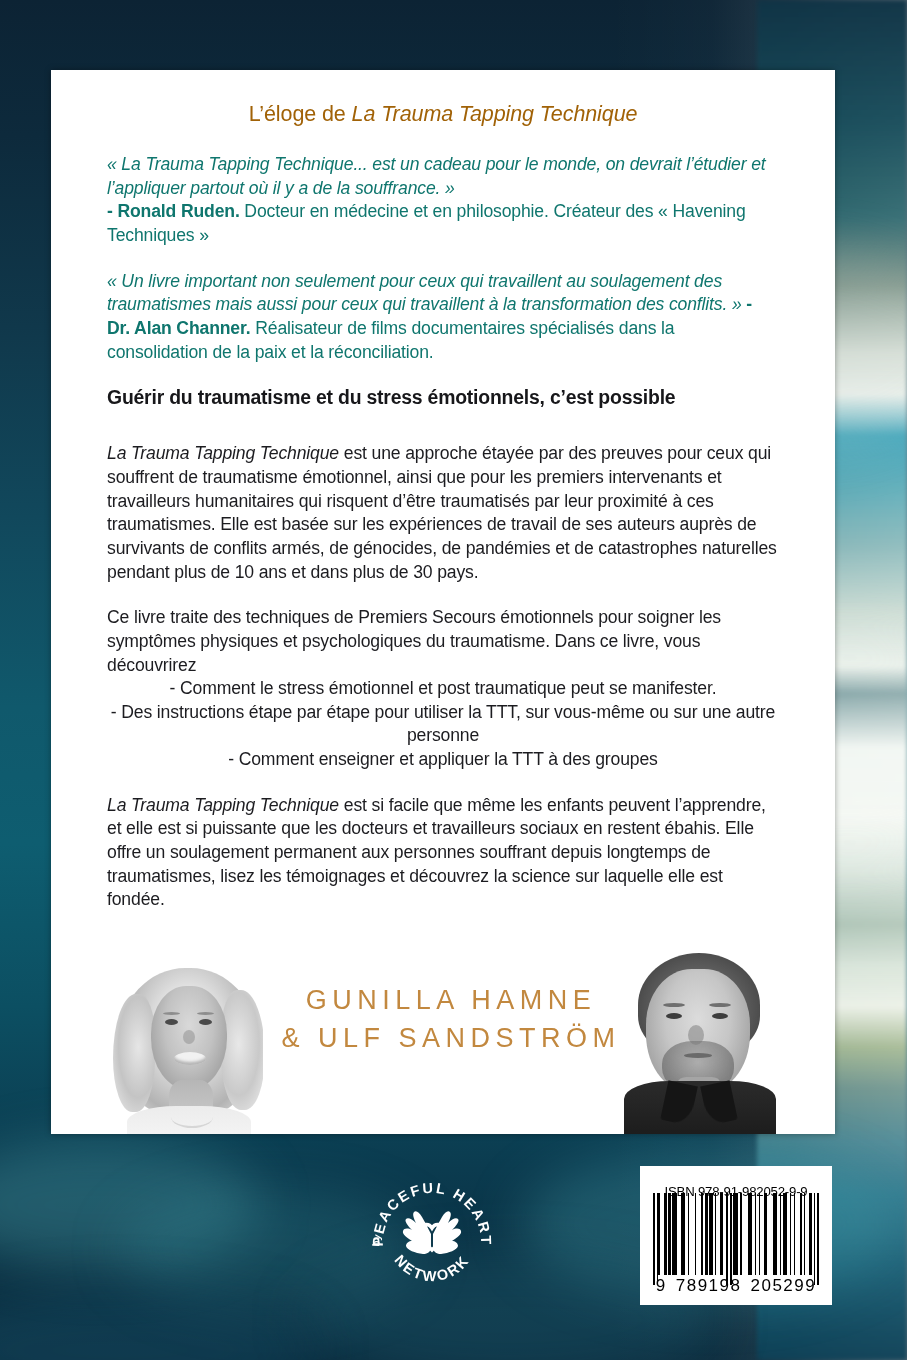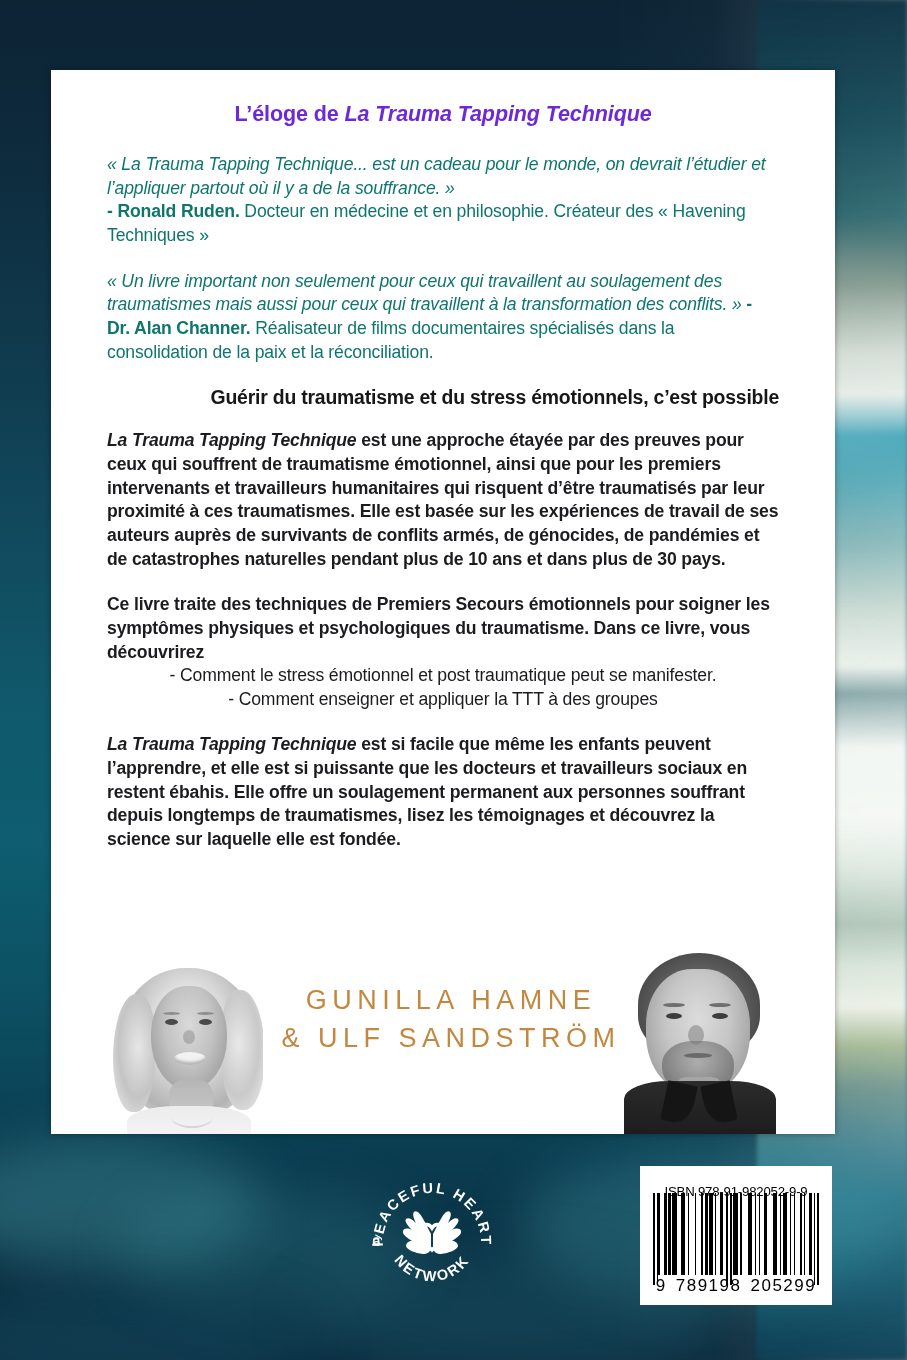--- a/index.html
+++ b/index.html
@@ -112,54 +112,53 @@
     position: absolute;
     left: 0; top: 0; right: 0;
     padding: 32px 56px 0 56px;
     box-sizing: border-box;
   }
 
   h1.praise-title {
     margin: 0 0 26px 0;
     text-align: center;
     font-size: 21.5px;
-    font-weight: bold;
-    color: #6d28d9;
+    font-weight: normal;
+    color: #a16207;
     letter-spacing: -0.1px;
   }
   h1.praise-title .ital {
     font-style: italic;
   }
 
   .quote {
     margin: 0 0 22px 0;
     font-size: 17.6px;
     line-height: 1.345;
     color: #0f766e;
     letter-spacing: -0.15px;
   }
   .quote .q-italic { font-style: italic; }
   .quote .q-bold { font-weight: bold; font-style: normal; }
 
   h2.section-title {
-    margin: 10px 0 20px 0;
-    text-align: right;
+    margin: 10px 0 33px 0;
+    text-align: left;
     font-size: 19.4px;
     font-weight: bold;
     color: #17171a;
     letter-spacing: -0.2px;
   }
 
   p.body {
     margin: 0 0 22px 0;
     font-size: 17.6px;
     line-height: 1.345;
     color: #1c1c20;
     letter-spacing: -0.15px;
-    font-weight: bold;
   }
   p.body .ital { font-style: italic; }
   .bullets {
     margin: 0;
     padding: 0;
     list-style: none;
     text-align: center;
   }
   .bullets li {
     font-size: 17.6px;
@@ -385,20 +384,21 @@
       <p class="quote"><span class="q-italic">« Un livre important non seulement pour ceux qui travaillent au soulagement des traumatismes mais aussi pour ceux qui travaillent à la transformation des conflits. » </span><span class="q-bold">- Dr. Alan Channer.</span><span> Réalisateur de films documentaires spécialisés dans la consolidation de la paix et la réconciliation.</span></p>
 
       <h2 class="section-title">Guérir du traumatisme et du stress émotionnels, c’est possible</h2>
 
       <p class="body"><span class="ital">La Trauma Tapping Technique</span><span> est une approche étayée par des preuves pour ceux qui souffrent de traumatisme émotionnel, ainsi que pour les premiers intervenants et travailleurs humanitaires qui risquent d’être traumatisés par leur proximité à ces traumatismes. Elle est basée sur les expériences de travail de ses auteurs auprès de survivants de conflits armés, de génocides, de pandémies et de catastrophes naturelles pendant plus de 10 ans et dans plus de 30 pays.</span></p>
 
       <p class="body" style="margin-bottom:0">Ce livre traite des techniques de Premiers Secours émotionnels pour soigner les symptômes physiques et psychologiques du traumatisme. Dans ce livre, vous découvrirez</p>
 
       <ul class="bullets">
         <li>- Comment le stress émotionnel et post traumatique peut se manifester.</li>
+        <li>- Des instructions étape par étape pour utiliser la TTT, sur vous-même ou sur une autre personne</li>
         <li>- Comment enseigner et appliquer la TTT à des groupes</li>
       </ul>
 
       <p class="body" style="margin-top:22px"><span class="ital">La Trauma Tapping Technique</span><span> est si facile que même les enfants peuvent l’apprendre, et elle est si puissante que les docteurs et travailleurs sociaux en restent ébahis. Elle offre un soulagement permanent aux personnes souffrant depuis longtemps de traumatismes, lisez les témoignages et découvrez la science sur laquelle elle est fondée.</span></p>
 
     </div>
 
     <div class="authors">
 
       <div class="photo photo-left">

